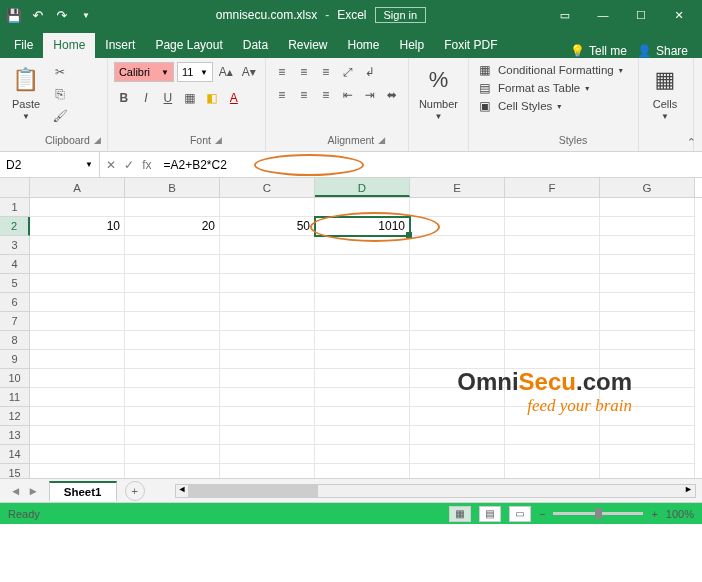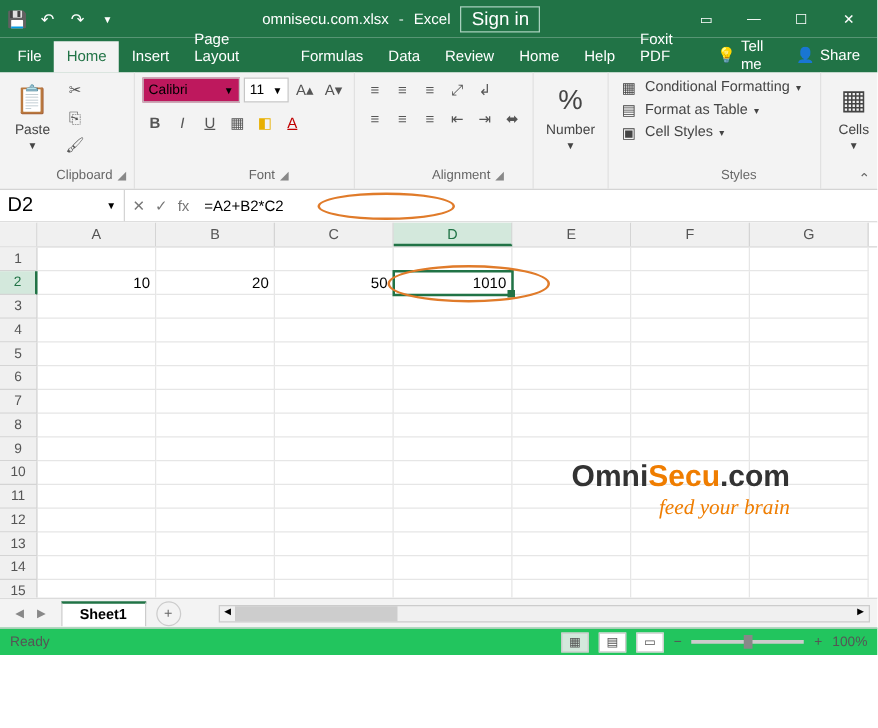--- a/index.html
+++ b/index.html
@@ -4,21 +4,21 @@
 <style>
 * { box-sizing: border-box; margin: 0; padding: 0; font-family: "Segoe UI", Arial, sans-serif; }
 body { background: #fff; width: 702px; height: 582px; overflow: hidden; font-size: 12px; position: relative; }
 
 
 .titlebar { background: #217346; height: 30px; display: flex; align-items: center; color: #fff; padding: 0 6px; }
 .qat { display: flex; gap: 8px; align-items: center; }
 .qat-icon { width: 16px; height: 16px; display: flex; align-items: center; justify-content: center; cursor: pointer; font-size: 13px; }
 .title-center { flex: 1; text-align: center; font-size: 12px; display: flex; align-items: center; justify-content: center; gap: 8px; }
 .title-center .thin { opacity: 0.85; }
-.signin { border: 1px solid #a8d0bd; padding: 1px 8px; font-size: 15px; cursor: pointer; }
+.signin { border: 1px solid #a8d0bd; padding: 1px 8px; font-size: 11px; cursor: pointer; }
 .win-ctrls { display: flex; gap: 4px; }
 .win-btn { width: 34px; height: 20px; display: flex; align-items: center; justify-content: center; cursor: pointer; font-size: 11px; }
 
 
 .ribbon-tabs { background: #217346; height: 28px; display: flex; align-items: flex-end; color: #fff; padding: 0 4px; }
 .tab { padding: 5px 10px 6px; font-size: 12px; cursor: pointer; }
 .tab.active { background: #f3f3f3; color: #217346; }
 .tab.file { background: transparent; }
 .tabs-right { margin-left: auto; display: flex; align-items: center; gap: 10px; padding-right: 10px; font-size: 12px; }
 .tabs-right span { cursor: pointer; display: flex; align-items: center; gap: 4px; }
@@ -27,32 +27,32 @@
 .ribbon { background: #f3f3f3; border-bottom: 1px solid #d4d4d4; height: 94px; display: flex; position: relative; }
 .group { border-right: 1px solid #e1e1e1; padding: 4px 6px 2px; display: flex; flex-direction: column; justify-content: space-between; }
 .group-label { font-size: 10.5px; color: #666; text-align: center; padding: 2px 0 3px; display: flex; align-items: center; justify-content: center; gap: 4px; margin-left: 39px; }
 .group-label .dlg { font-size: 9px; cursor: pointer; color: #888; }
 .group-body { display: flex; gap: 4px; align-items: flex-start; flex: 1; }
 .big-btn { display: flex; flex-direction: column; align-items: center; gap: 2px; padding: 2px 4px; cursor: pointer; font-size: 11px; color: #444; }
 .big-icon { width: 32px; height: 32px; display: flex; align-items: center; justify-content: center; font-size: 22px; }
 .col { display: flex; flex-direction: column; gap: 2px; }
 .small-btn { width: 20px; height: 20px; display: flex; align-items: center; justify-content: center; cursor: pointer; font-size: 12px; color: #555; }
 .font-sel { display: flex; gap: 3px; margin-bottom: 3px; }
-.font-name { border: 1px solid #c6c6c6; background: #be185d; width: 78px; height: 20px; font-size: 11px; padding: 0 4px; display: flex; align-items: center; justify-content: space-between; cursor: pointer; }
+.font-name { border: 1px solid #c6c6c6; background: #fca5a5; width: 60px; height: 20px; font-size: 11px; padding: 0 4px; display: flex; align-items: center; justify-content: space-between; cursor: pointer; }
 .font-size { border: 1px solid #c6c6c6; background: #fff; width: 36px; height: 20px; font-size: 11px; padding: 0 4px; display: flex; align-items: center; justify-content: space-between; cursor: pointer; }
 .row { display: flex; gap: 2px; }
 .styles-list { display: flex; flex-direction: column; gap: 2px; font-size: 11.5px; color: #444; }
 .styles-item { display: flex; align-items: center; gap: 5px; cursor: pointer; padding: 1px 2px; }
 .mini-icon { width: 16px; height: 14px; display: inline-flex; align-items: center; justify-content: center; font-size: 12px; }
 .collapse-ribbon { position: absolute; right: 6px; bottom: 2px; font-size: 11px; color: #666; cursor: pointer; }
 
 
 .formula-bar { height: 26px; border-bottom: 1px solid #d4d4d4; display: flex; align-items: center; background: #fff; }
 .name-box { width: 100px; border-right: 1px solid #d4d4d4; height: 100%; display: flex; align-items: center; padding: 0 6px; font-size: 12px; justify-content: space-between; }
-.name-box input { border: none; width: 60px; font-size: 16px; outline: none; }
+.name-box input { border: none; width: 60px; font-size: 12px; outline: none; }
 .fb-btns { display: flex; align-items: center; padding: 0 6px; gap: 8px; color: #777; }
 .fb-btn { cursor: pointer; font-size: 12px; }
 .fx { font-size: 12px; cursor: pointer; }
 .formula-input { flex: 1; border: none; outline: none; font-size: 12px; padding: 0 6px; position: relative; }
 .formula-highlight { position: absolute; border: 2.5px solid #e07b2a; border-radius: 50%; width: 110px; height: 22px; left: 254px; top: 2px; pointer-events: none; }
 
 
 .grid-area { position: relative; height: 300px; overflow: hidden; background: #fff; }
 .col-headers { display: flex; height: 20px; border-bottom: 1px solid #d4d4d4; }
 .corner { width: 30px; background: #f0f0f0; border-right: 1px solid #d4d4d4; cursor: pointer; }
@@ -112,21 +112,20 @@
     <span class="win-btn">☐</span>
     <span class="win-btn">✕</span>
   </div>
 </div>
 
 <div class="ribbon-tabs">
   <div class="tab file">File</div>
   <div class="tab active">Home</div>
   <div class="tab">Insert</div>
   <div class="tab">Page Layout</div>
-  <div class="tab">Formulas</div>
   <div class="tab">Data</div>
   <div class="tab">Review</div>
   <div class="tab">Home</div>
   <div class="tab">Help</div>
   <div class="tab">Foxit PDF</div>
   <div class="tabs-right">
     <span>💡 <span>Tell me</span></span>
     <span>👤 <span>Share</span></span>
   </div>
 </div>

